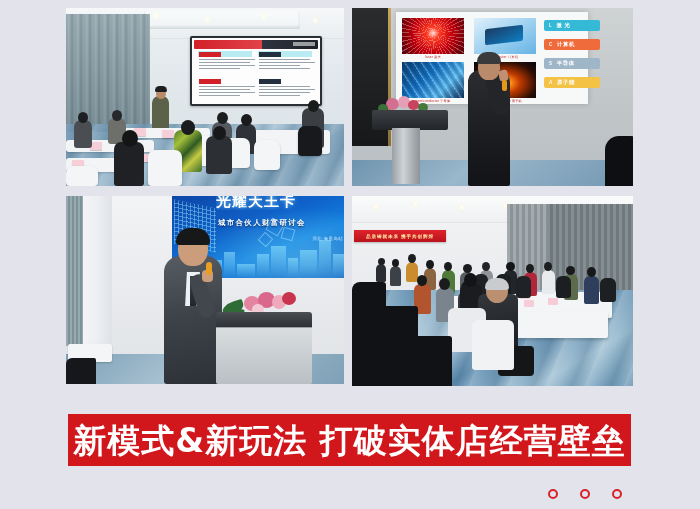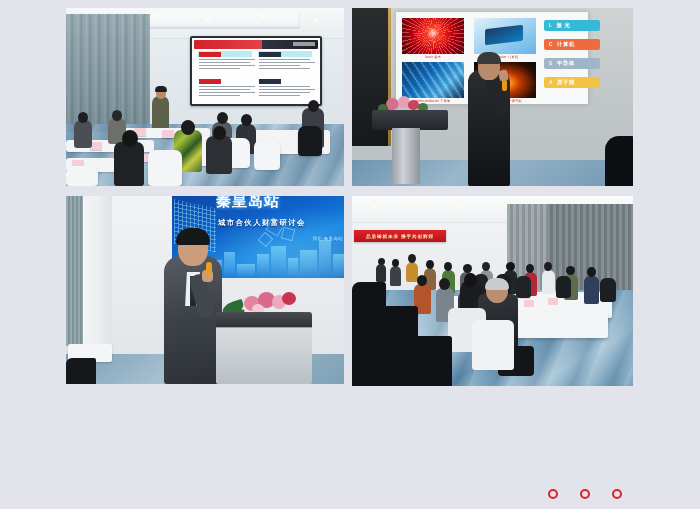--- a/index.html
+++ b/index.html
@@ -389,21 +389,21 @@
           <div class="p3-bld" style="left:85px;width:12px;height:24px"></div>
           <div class="p3-bld" style="left:99px;width:15px;height:32px"></div>
           <div class="p3-bld" style="left:116px;width:10px;height:20px"></div>
           <div class="p3-bld" style="left:128px;width:17px;height:28px"></div>
           <div class="p3-bld" style="left:147px;width:12px;height:38px"></div>
           <div class="p3-bld" style="left:161px;width:14px;height:24px"></div>
         </div>
         <div class="p3-hex" style="left:96px;top:24px;width:12px;height:12px;transform:rotate(30deg)"></div>
         <div class="p3-hex" style="left:110px;top:32px;width:10px;height:10px;transform:rotate(15deg)"></div>
         <div class="p3-hex" style="left:88px;top:38px;width:9px;height:9px;transform:rotate(42deg)"></div>
-        <div class="p3-title1">秦皇岛站</div>
+        <div class="p3-title1">光耀天王卡</div>
         <div class="p3-title2">城市合伙人财富研讨会</div>
         <div class="p3-loc">河北·秦皇岛站</div>
       </div>
 
       <div class="p3-pillar"></div>
       <div class="p3-curtain"></div>
       <div class="p3-floor"></div>
 
       <div class="p3-speaker-body"></div>
       <div class="p3-shirt"></div>
@@ -506,20 +506,23 @@
       <div class="p4-person-b" style="left:146px;top:150px;width:36px;height:30px;background:#141618;border-radius:4px"></div>
 
       <div class="p4-chair" style="left:96px;top:112px;width:38px;height:44px;background:#e9ebee"></div>
       <div class="p4-chair" style="left:120px;top:124px;width:42px;height:50px;background:#f0f2f4"></div>
       <div class="p4-fgchair" style="left:0px;top:86px;width:34px;height:104px"></div>
       <div class="p4-fgchair" style="left:26px;top:110px;width:40px;height:80px"></div>
       <div class="p4-fgchair" style="left:58px;top:140px;width:42px;height:50px"></div>
     </div>
   </div>
 
+  <div class="headline">
+    <span class="headline-text">新模式&amp;新玩法 打破实体店经营壁垒</span>
+  </div>
 
   <div class="dots">
     <span class="dot"></span>
     <span class="dot"></span>
     <span class="dot"></span>
   </div>
 
 </div>
 
 </body></html>

